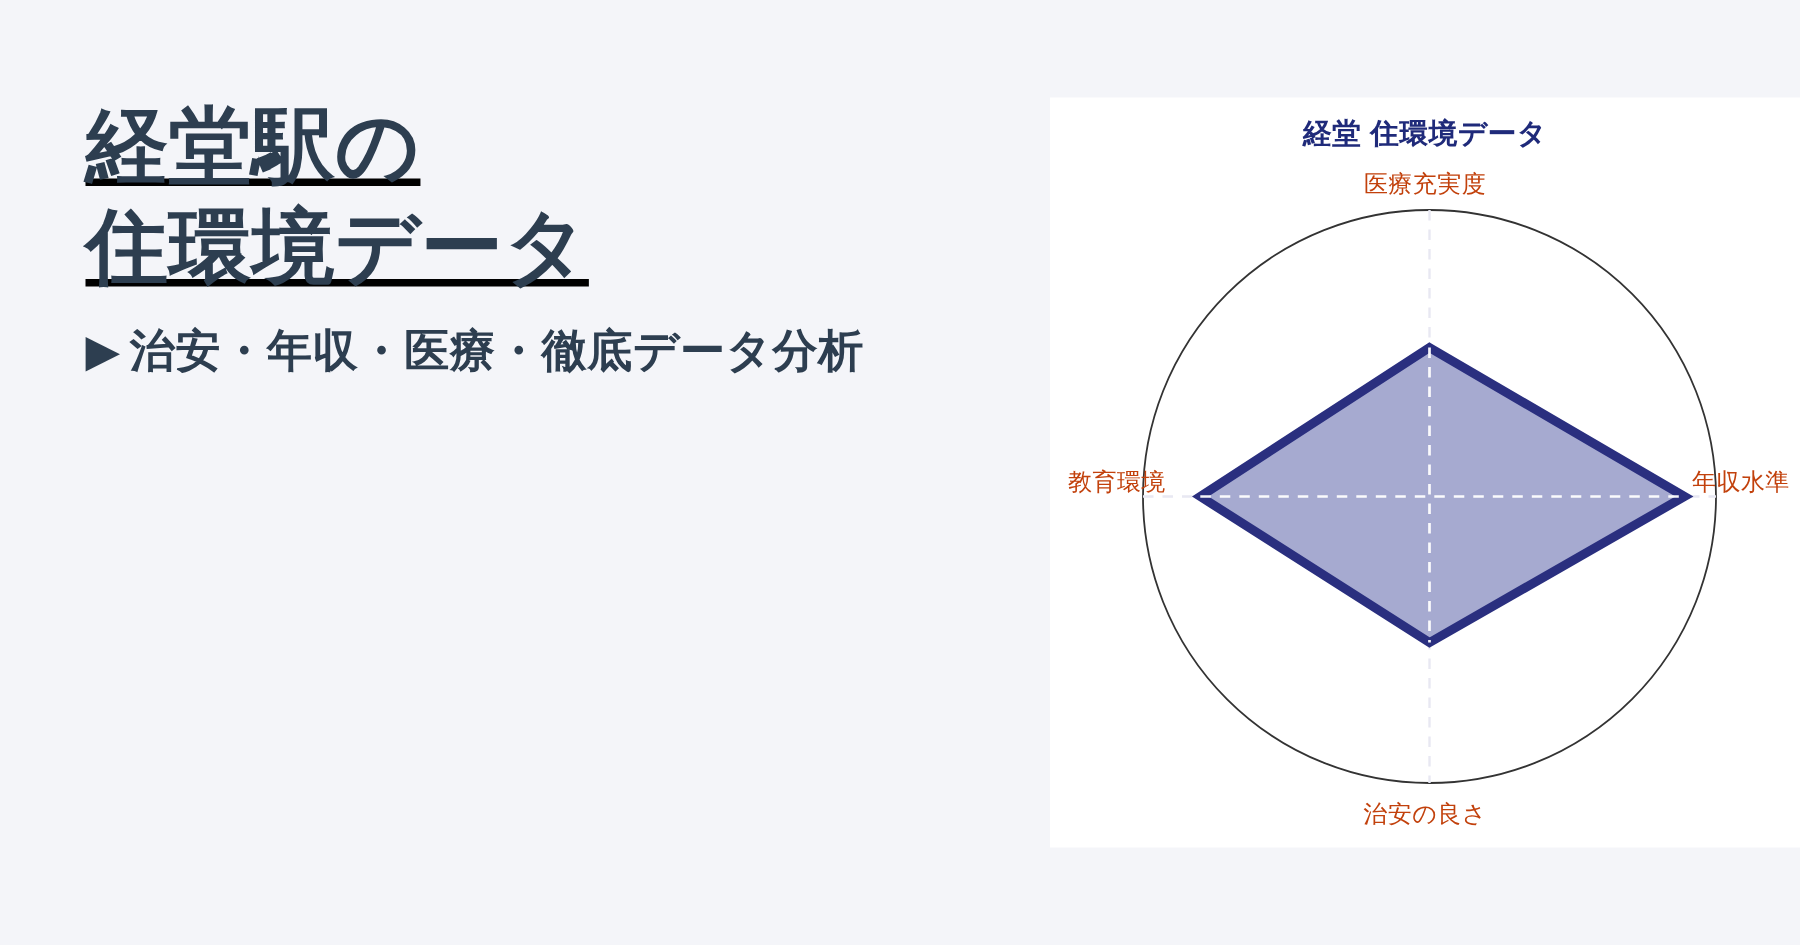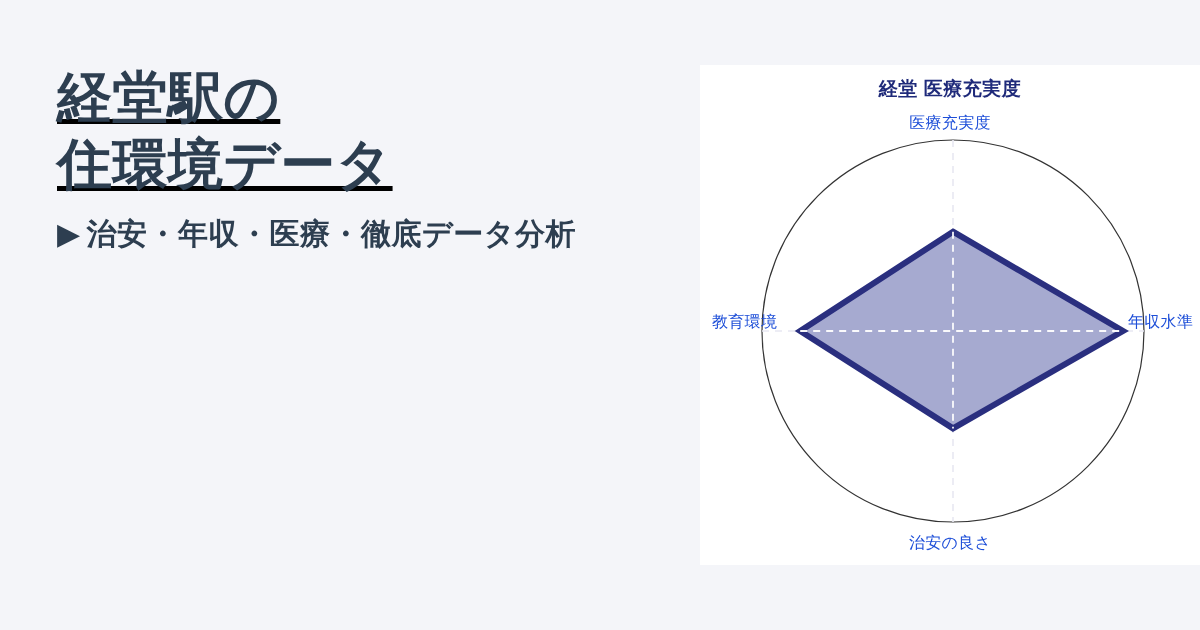--- a/index.html
+++ b/index.html
@@ -78,21 +78,21 @@
     white-space:nowrap;
   }
   .radar-svg {
     position:absolute;
     left:0; top:0;
     width:500px; height:500px;
   }
   .ax-label {
     position:absolute;
     font-size:16px;
-    color:#1d4ed8;
+    color:#c2410c;
     white-space:nowrap;
     letter-spacing:0.3px;
   }
   .ax-top    { left:250px; top:48px;  transform:translateX(-50%); }
   .ax-right  { left:428px; top:257px; transform:translateY(-50%); }
   .ax-bottom { left:250px; top:468px; transform:translateX(-50%); }
   .ax-left   { left:12px;  top:257px; transform:translateY(-50%); }
 </style>
 </head>
 <body>
@@ -108,21 +108,21 @@
     </div>
 
     <div class="subtitle">
       <span class="tri">▶</span><span>治安・年収・医療・徹底データ分析</span>
     </div>
 
   </div>
 
   <div class="chart-panel">
 
-    <div class="chart-title">経堂 医療充実度</div>
+    <div class="chart-title">経堂 住環境データ</div>
 
     <svg class="radar-svg" viewBox="0 0 500 500">
 
       <circle cx="253" cy="266" r="191" fill="none" stroke="#333333" stroke-width="1.2"></circle>
 
       <line x1="253" y1="75" x2="253" y2="457" stroke="#e8e8f2" stroke-width="1.6" stroke-dasharray="7 6"></line>
       <line x1="62" y1="266" x2="444" y2="266" stroke="#e8e8f2" stroke-width="1.6" stroke-dasharray="7 6"></line>
 
       <polygon points="253.0,166.7 423.0,266.0 253.0,363.4 100.2,266.0" fill="#9ea3cc" fill-opacity="0.92" stroke="#2a2f7f" stroke-width="6" stroke-linejoin="miter"></polygon>
 

